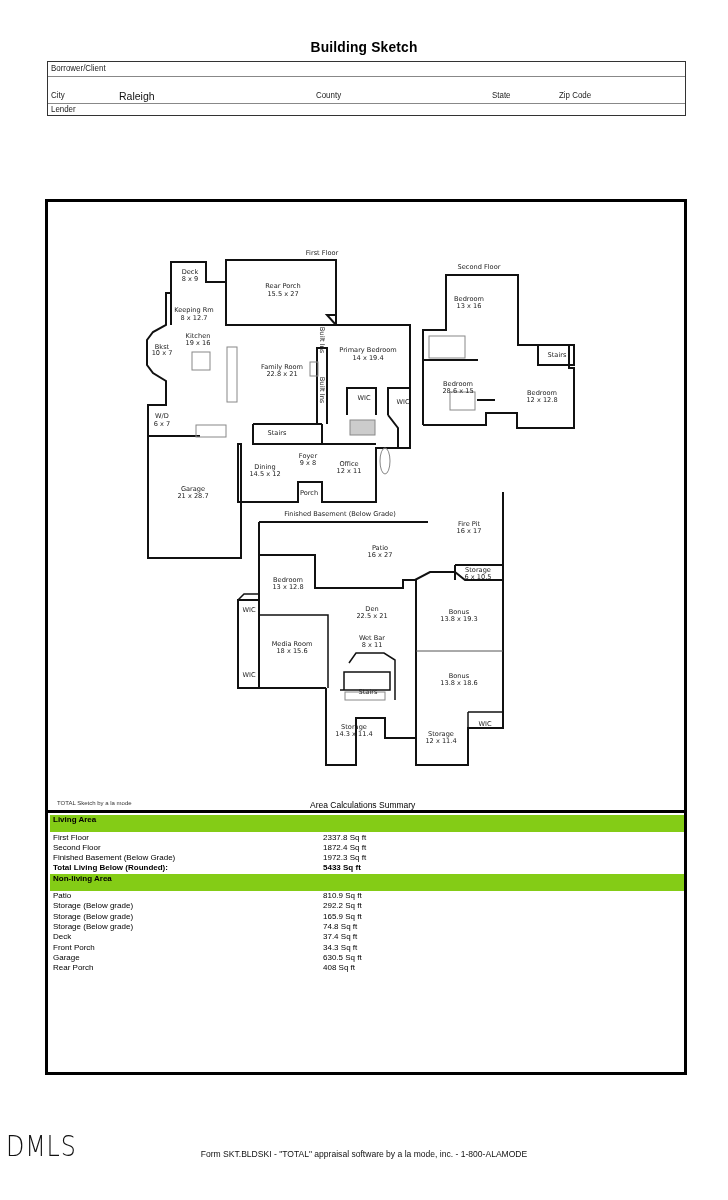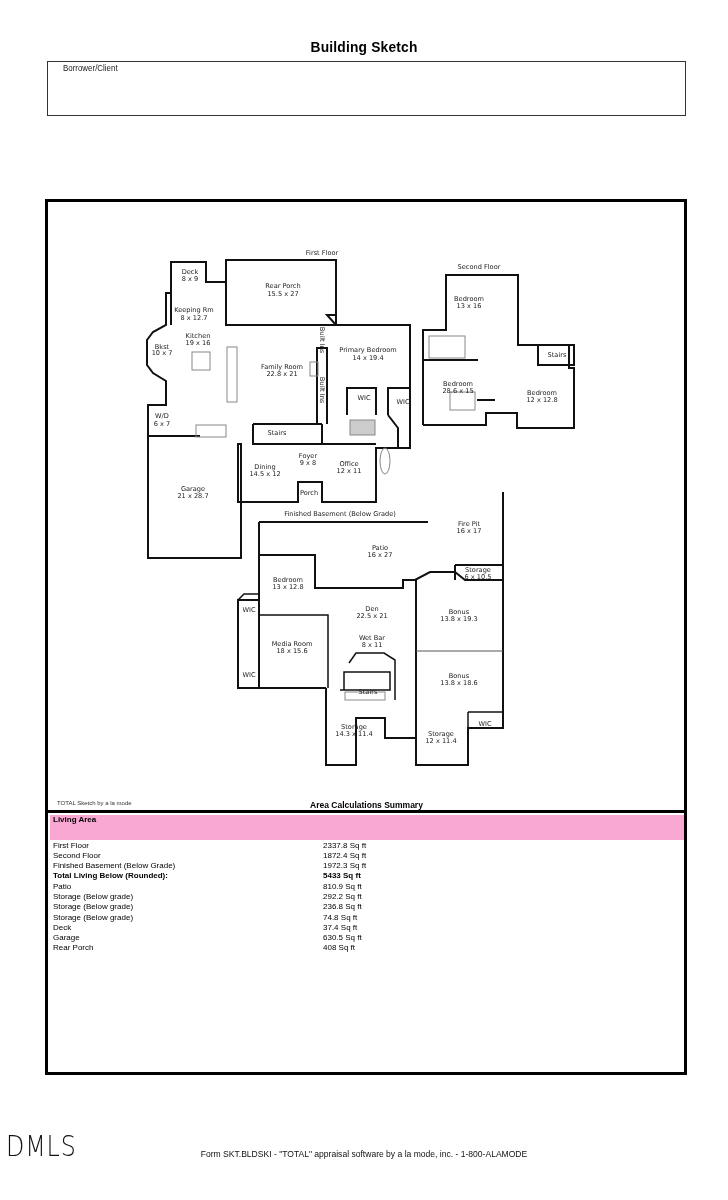--- a/index.html
+++ b/index.html
@@ -1,45 +1,55 @@
 <!DOCTYPE html>
 <html><head>
 <meta charset="utf-8">
 <style>
   html, body { margin:0; padding:0; background:#ffffff; }
   body { width:728px; height:1200px; position:relative; font-family:"Liberation Sans", sans-serif; color:#000; overflow:hidden; }
   .title { position:absolute; left:0; width:728px; top:38px; text-align:center; font-weight:bold; font-size:15px; letter-spacing:0.2px; transform:scaleX(0.92); }
   .hdr { position:absolute; left:47px; top:61px; width:639px; height:55px; border:1.5px solid #333; box-sizing:border-box; }
-  .hdr .row { position:absolute; left:12px; width:100%; height:13.5px; border-bottom:1px solid #888; font-size:9.5px; }
+  .hdr .row { position:absolute; left:0; width:100%; height:13.5px; border-bottom:1px solid #888; font-size:9.5px; }
   .hdr .row:last-child { border-bottom:none; }
   .hdr .lbl { position:absolute; left:3px; top:1px; font-size:9px; transform:scaleX(0.88); transform-origin:left; color:#222; }
   .hdr .val { position:absolute; top:1px; font-size:10.5px; color:#111; }
   .frame { position:absolute; left:45px; top:199px; width:642px; height:876px; border:3px solid #000; box-sizing:border-box; }
   .sketch-svg { position:absolute; left:0; top:0; }
   .credit { position:absolute; left:57px; top:800px; font-size:6px; color:#333; }
-  .summary-title { position:absolute; left:310px; top:800px; font-size:8.5px; font-weight:bold; }
+  .summary-title { position:absolute; left:310px; top:800px; font-size:8.5px; font-weight:normal; }
   .divider { position:absolute; left:45px; top:810px; width:642px; height:3px; background:#000; }
   .area-table { position:absolute; left:50px; top:815px; width:634px; font-size:8px; }
-  .area-table .sec { background:#f9a8d4; font-weight:bold; height:25px; line-height:10.5px; padding-left:3px; margin-bottom:0.5px; }
+  .area-table .sec { background:#84cc16; font-weight:bold; height:17px; line-height:10.5px; padding-left:3px; margin-bottom:0.5px; }
   .area-table .r { position:relative; height:10.3px; line-height:10.3px; padding-left:3px; }
   .area-table .r .v { position:absolute; left:273px; width:70px; }
   .area-table .r.bold { font-weight:bold; }
   .footer-logo { position:absolute; left:6px; top:1130px; font-size:28px; font-weight:100; letter-spacing:1px; color:#111; font-family:"DejaVu Sans", sans-serif; transform:scaleX(0.85); transform-origin:left; }
   .footer-text { position:absolute; left:0; width:728px; top:1148px; text-align:center; font-size:9.5px; color:#111; transform:scaleX(0.9); }
   .rl { font-family:"DejaVu Sans", sans-serif; font-size:6.6px; fill:#222; text-anchor:middle; }
 </style>
 </head>
 <body>
 
 <div class="title">Building Sketch</div>
 
 <div class="hdr">
   <div class="row" style="top:0">
     <span class="lbl">Borrower/Client</span>
     <span class="val" style="left:70px"></span>
+  </div>
+  <div class="row" style="top:27px">
+    <span class="lbl">City</span>
+    <span class="val" style="left:71px">Raleigh</span>
+    <span class="lbl" style="left:268px">County</span>
+    <span class="lbl" style="left:444px">State</span>
+    <span class="lbl" style="left:511px">Zip Code</span>
+  </div>
+  <div class="row" style="top:40.5px">
+    <span class="lbl">Lender</span>
   </div>
 </div>
 
 <div class="frame"></div>
 
 <svg class="sketch-svg" width="728" height="1200" viewBox="0 0 728 1200">
   <g fill="none" stroke="#111" stroke-width="2" stroke-linejoin="miter">
 
     <polyline points="171,325 171,262 206,262 206,282 226,282"></polyline>
     <rect x="226" y="260" width="110" height="65"></rect>
@@ -166,23 +176,25 @@
 <div class="credit">TOTAL Sketch by a la mode</div>
 <div class="summary-title">Area Calculations Summary</div>
 <div class="divider"></div>
 
 <div class="area-table">
   <div class="sec">Living Area</div>
   <div class="r"><span>First Floor</span><span class="v">2337.8 Sq ft</span></div>
   <div class="r"><span>Second Floor</span><span class="v">1872.4 Sq ft</span></div>
   <div class="r"><span>Finished Basement (Below Grade)</span><span class="v">1972.3 Sq ft</span></div>
   <div class="r bold"><span>Total Living Below (Rounded):</span><span class="v">5433 Sq ft</span></div>
+  <div class="sec">Non-living Area</div>
   <div class="r"><span>Patio</span><span class="v">810.9 Sq ft</span></div>
   <div class="r"><span>Storage (Below grade)</span><span class="v">292.2 Sq ft</span></div>
-  <div class="r"><span>Storage (Below grade)</span><span class="v">236.8 Sq ft</span></div>
+  <div class="r"><span>Storage (Below grade)</span><span class="v">165.9 Sq ft</span></div>
   <div class="r"><span>Storage (Below grade)</span><span class="v">74.8 Sq ft</span></div>
   <div class="r"><span>Deck</span><span class="v">37.4 Sq ft</span></div>
+  <div class="r"><span>Front Porch</span><span class="v">34.3 Sq ft</span></div>
   <div class="r"><span>Garage</span><span class="v">630.5 Sq ft</span></div>
   <div class="r"><span>Rear Porch</span><span class="v">408 Sq ft</span></div>
 </div>
 
 <div class="footer-logo">DMLS</div>
 <div class="footer-text">Form SKT.BLDSKI - "TOTAL" appraisal software by a la mode, inc. - 1-800-ALAMODE</div>
 
 </body></html>

